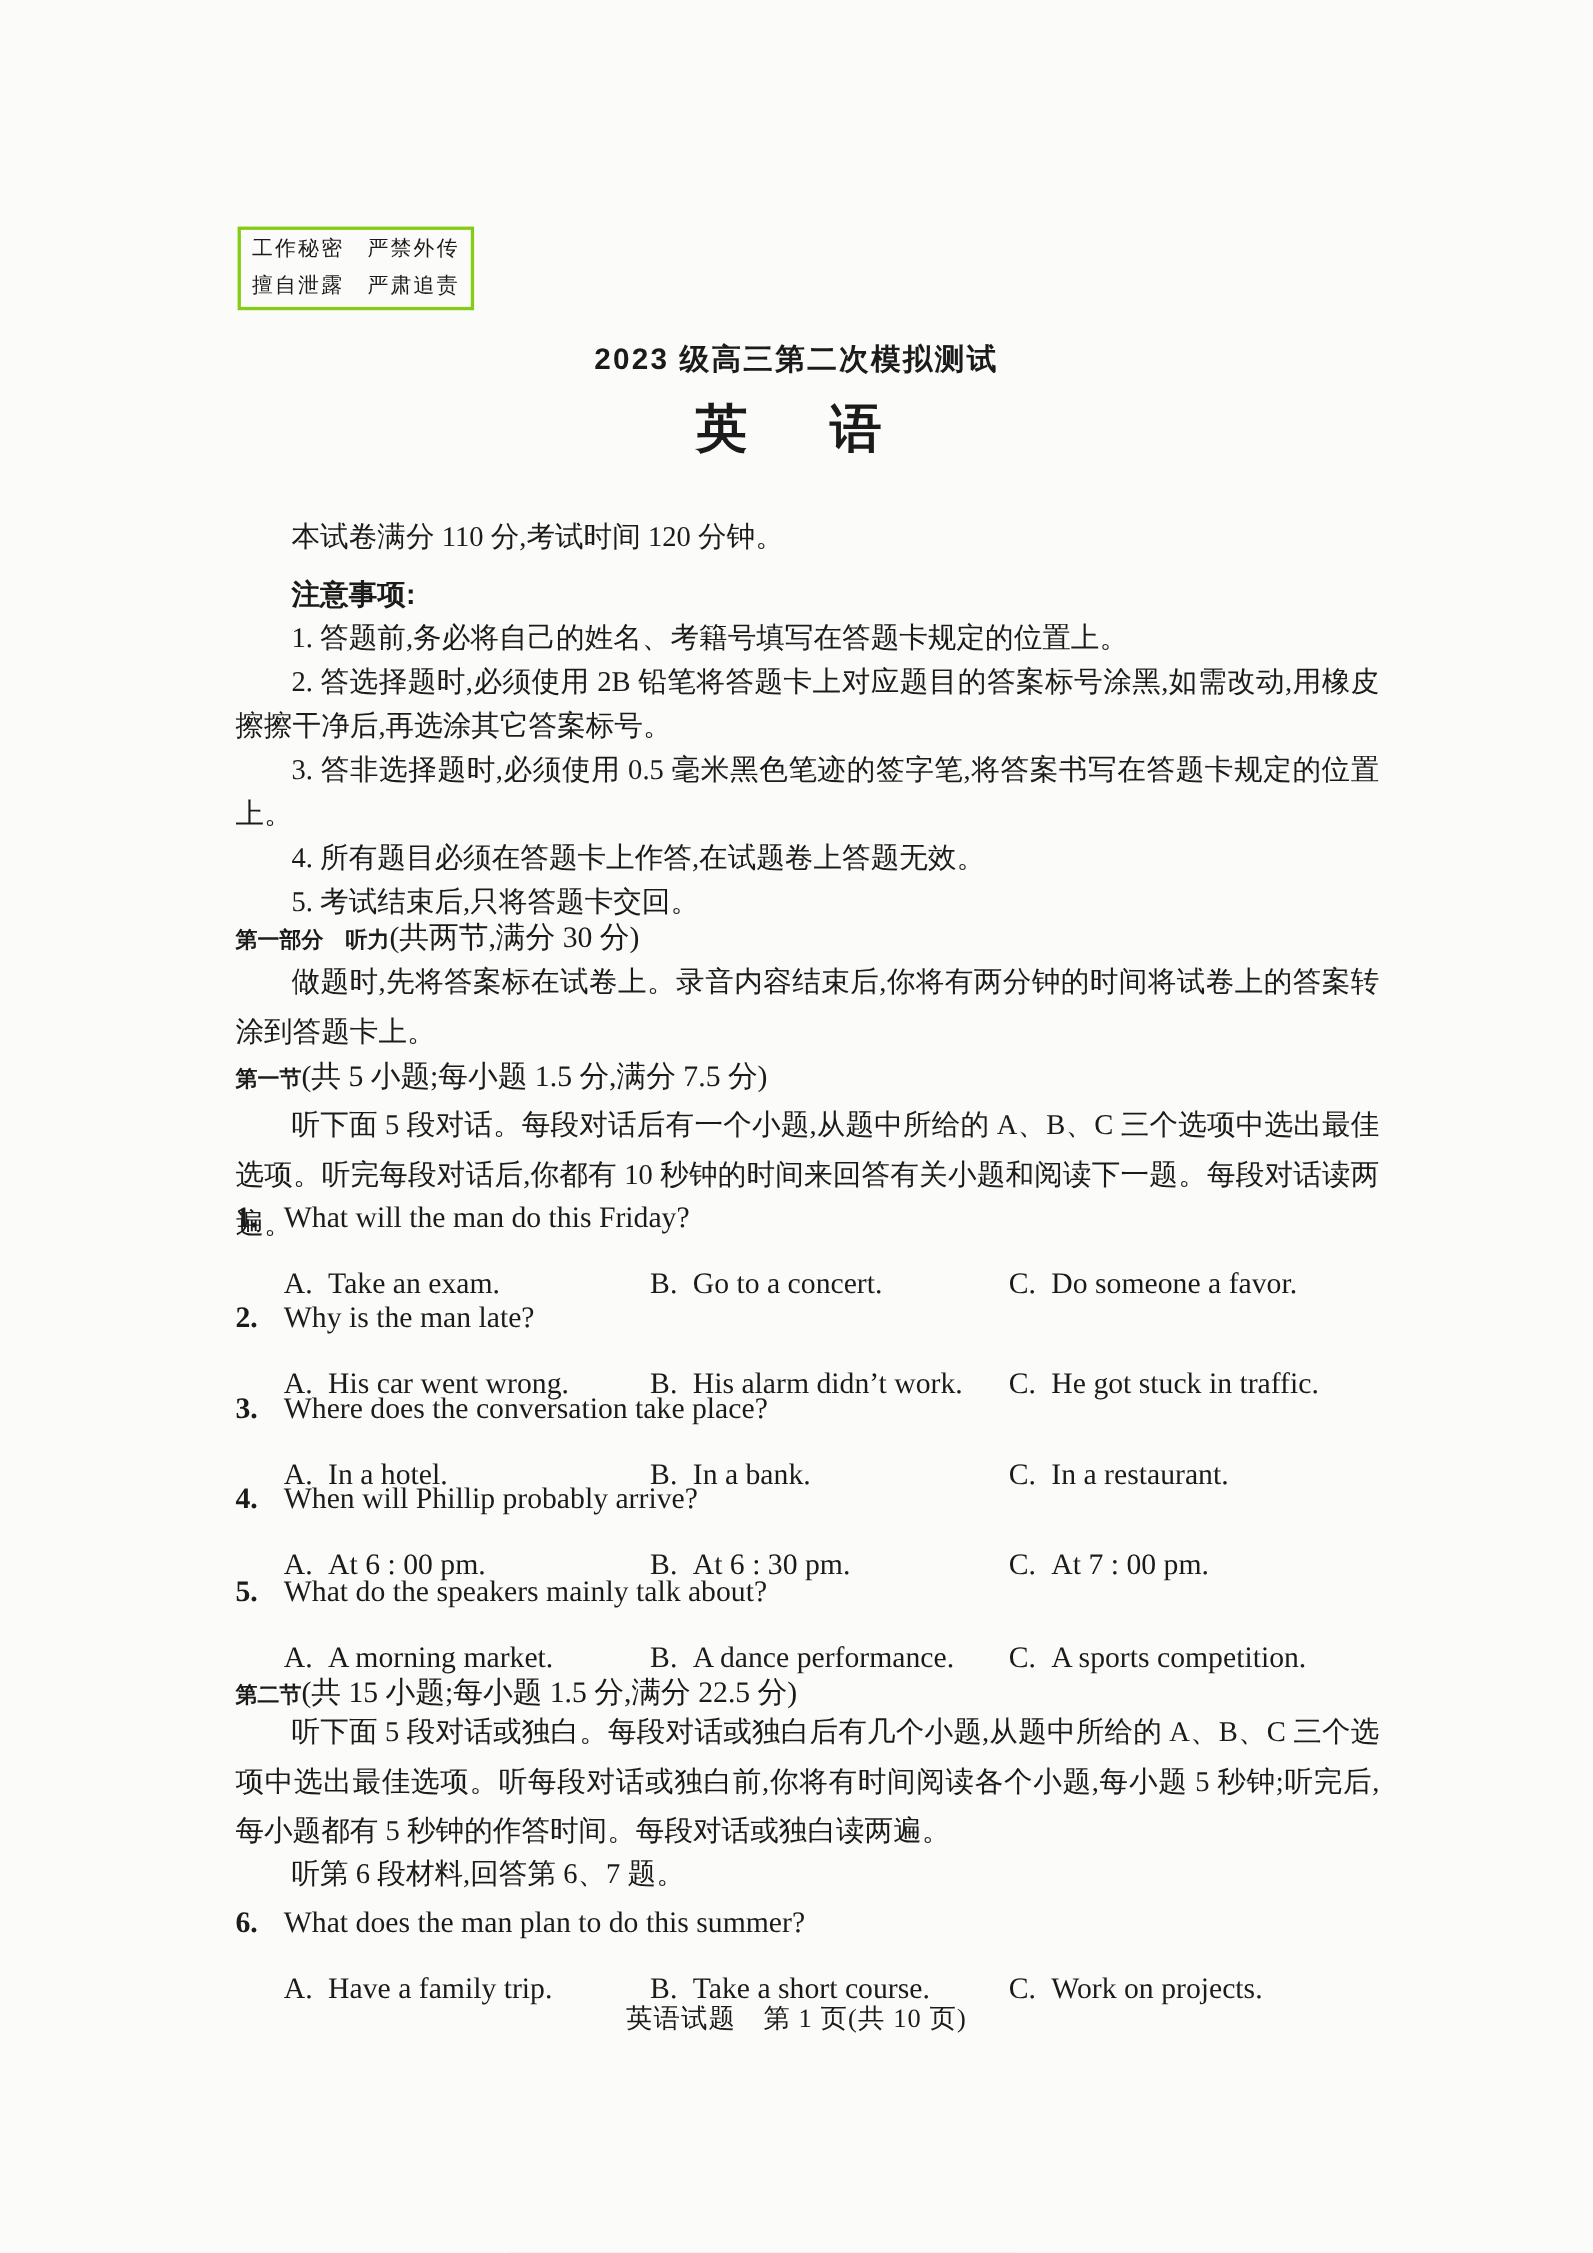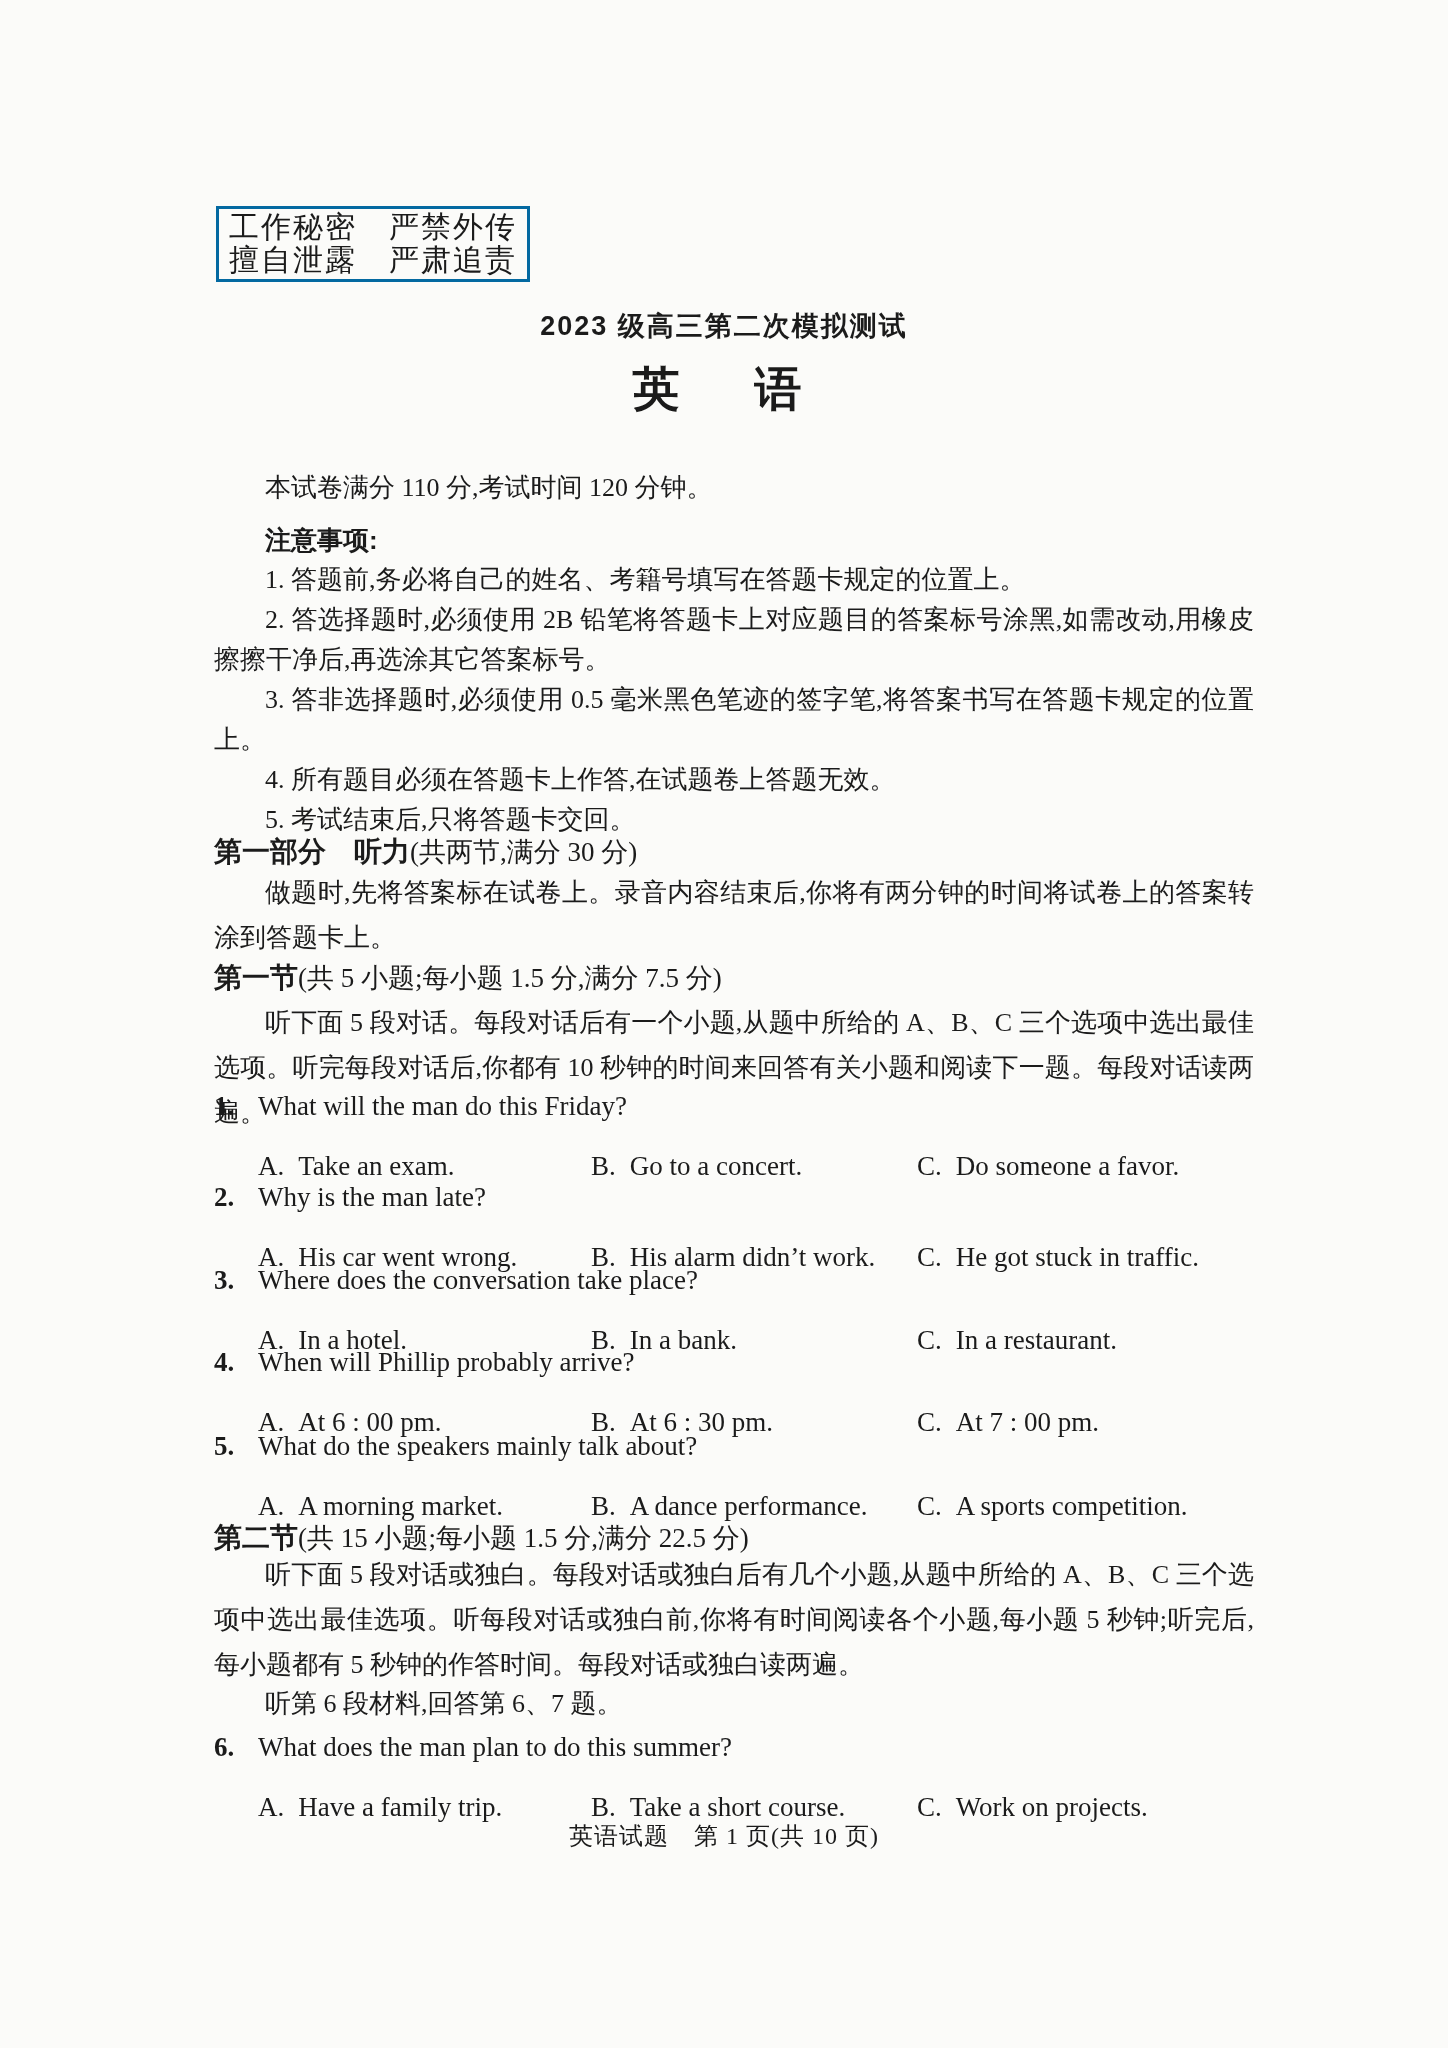--- a/index.html
+++ b/index.html
@@ -10,23 +10,23 @@
     background:#fbfbf9;
     color:#1b1b1b;
     font-family:"Liberation Serif", serif;
     overflow:hidden;
   }
   .abs { position:absolute; left:214px; width:1040px; }
   .center { position:absolute; left:0; width:1448px; text-align:center; }
 
   .stamp {
     position:absolute; left:216px; top:206px;
-    border:3px solid #0369a1;
+    border:3px solid #84cc16;
     padding:1px 10px 3px 10px;
-    font-size:30px; line-height:33px;
+    font-size:19px; line-height:33px;
     letter-spacing:2px;
     background:#fbfbf9;
     white-space:nowrap;
   }
 
   .exam-title {
     top:308px;
     font-family:"Liberation Sans", sans-serif;
     font-weight:700;
     font-size:27px;
@@ -50,21 +50,21 @@
     font-size:26px; line-height:40px;
     text-indent:51px;
   }
   .note { text-indent:51px; }
   .note-block div { text-indent:51px; }
 
   .sec-heading { font-size:27px; line-height:40px; }
   .sec-heading .b {
     font-family:Liberation Mono, monospace;
     font-weight:700;
-    font-size:28px;
+    font-size:20px;
   }
 
   .question { font-size:27px; line-height:40px; }
   .q-row { display:flex; }
   .q-num { width:44px; flex:0 0 44px; font-weight:700; }
   .q-text { flex:1; }
   .opt-row {
     display:grid;
     grid-template-columns:333px 326px auto;
     margin-left:44px;

